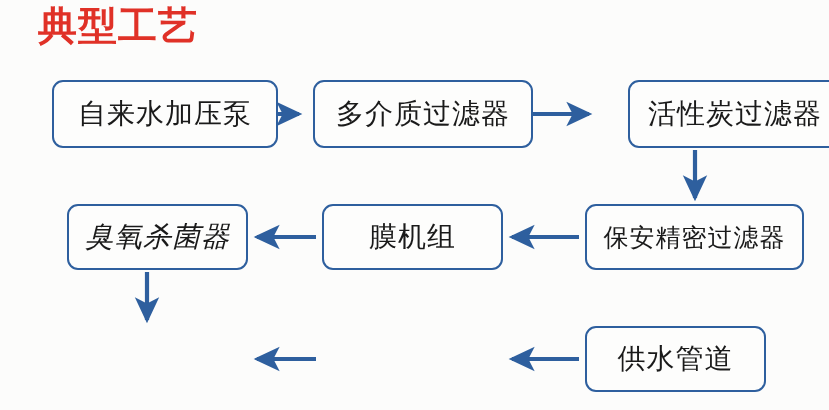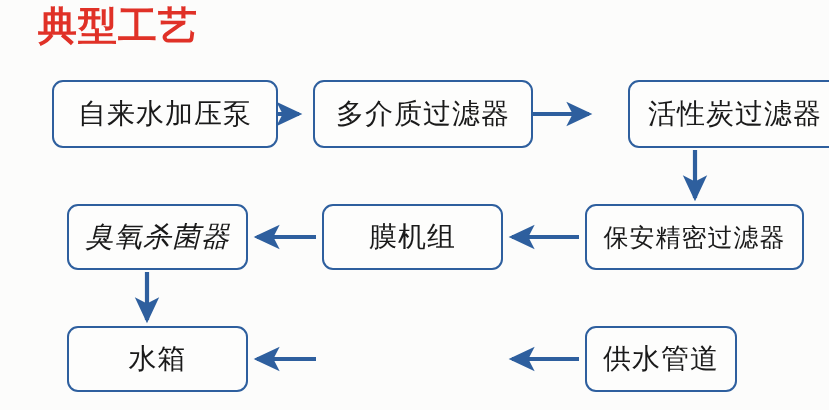--- a/index.html
+++ b/index.html
@@ -108,22 +108,19 @@
   </div>
 
   <div class="node" style="left:322px; top:204px; width:181px; height:66px;align-items:center;">
     <span>膜机组</span>
   </div>
 
   <div class="node" style="left:67px; top:204px; width:181px; height:66px;font-style:italic;">
     <span>臭氧杀菌器</span>
   </div>
 
-  <div class="node" style="left:67px; top:326px; width:181px; height:66px;">
-    <span>水箱</span>
-  </div>
 
 
-  <div class="node" style="left:585px; top:326px; width:152px; height:66px;">
+  <div class="node" style="left:585px; top:326px; width:181px; height:66px;">
     <span>供水管道</span>
   </div>
 
 </div>
 
 </body></html>

